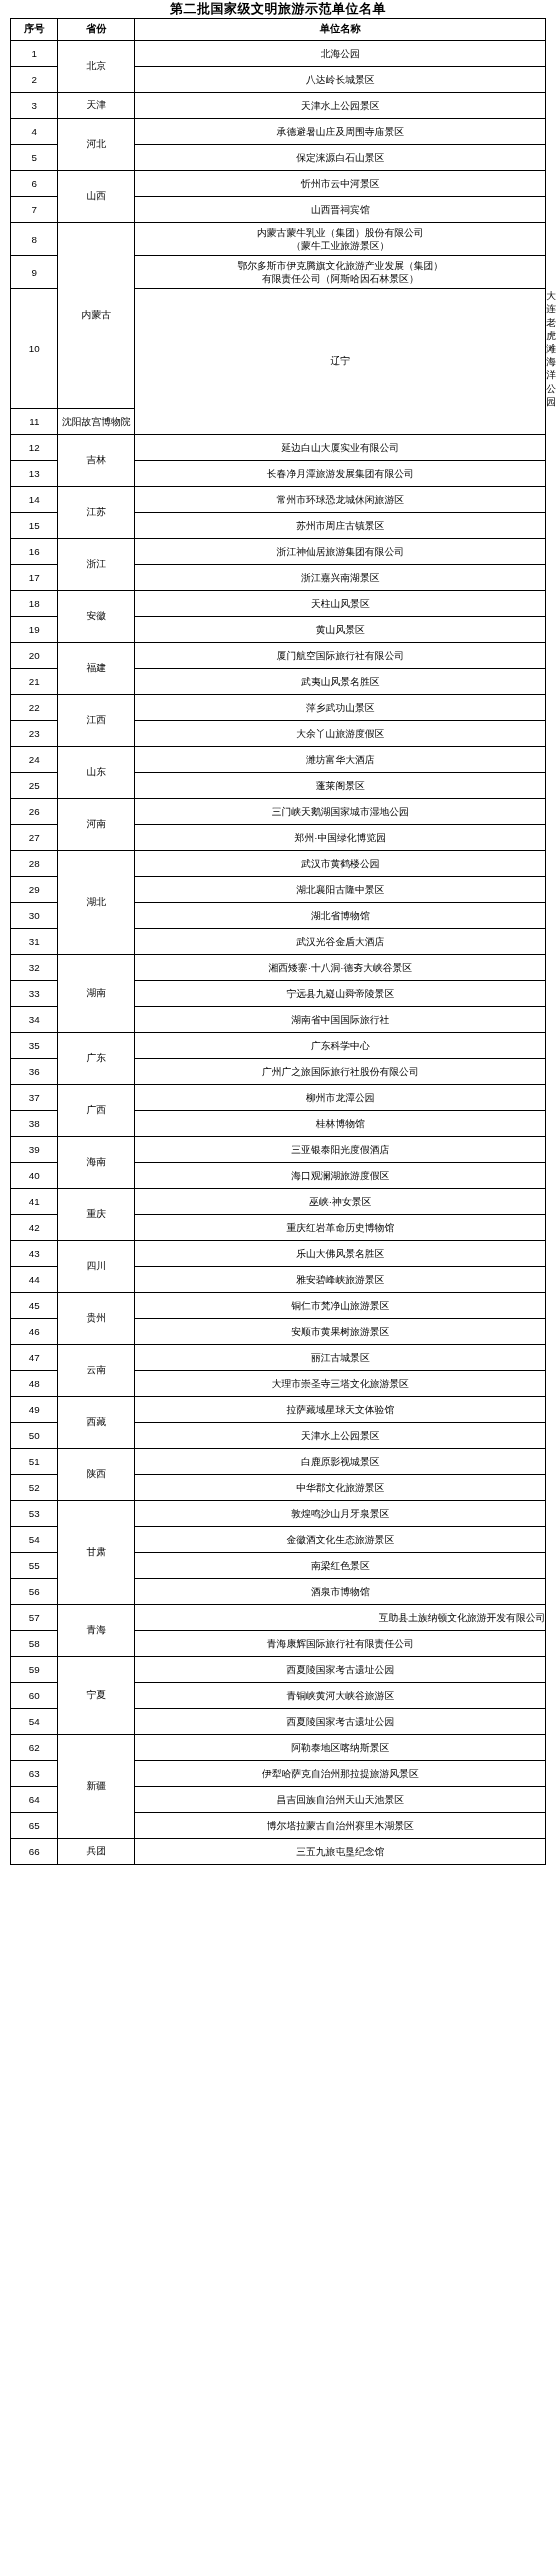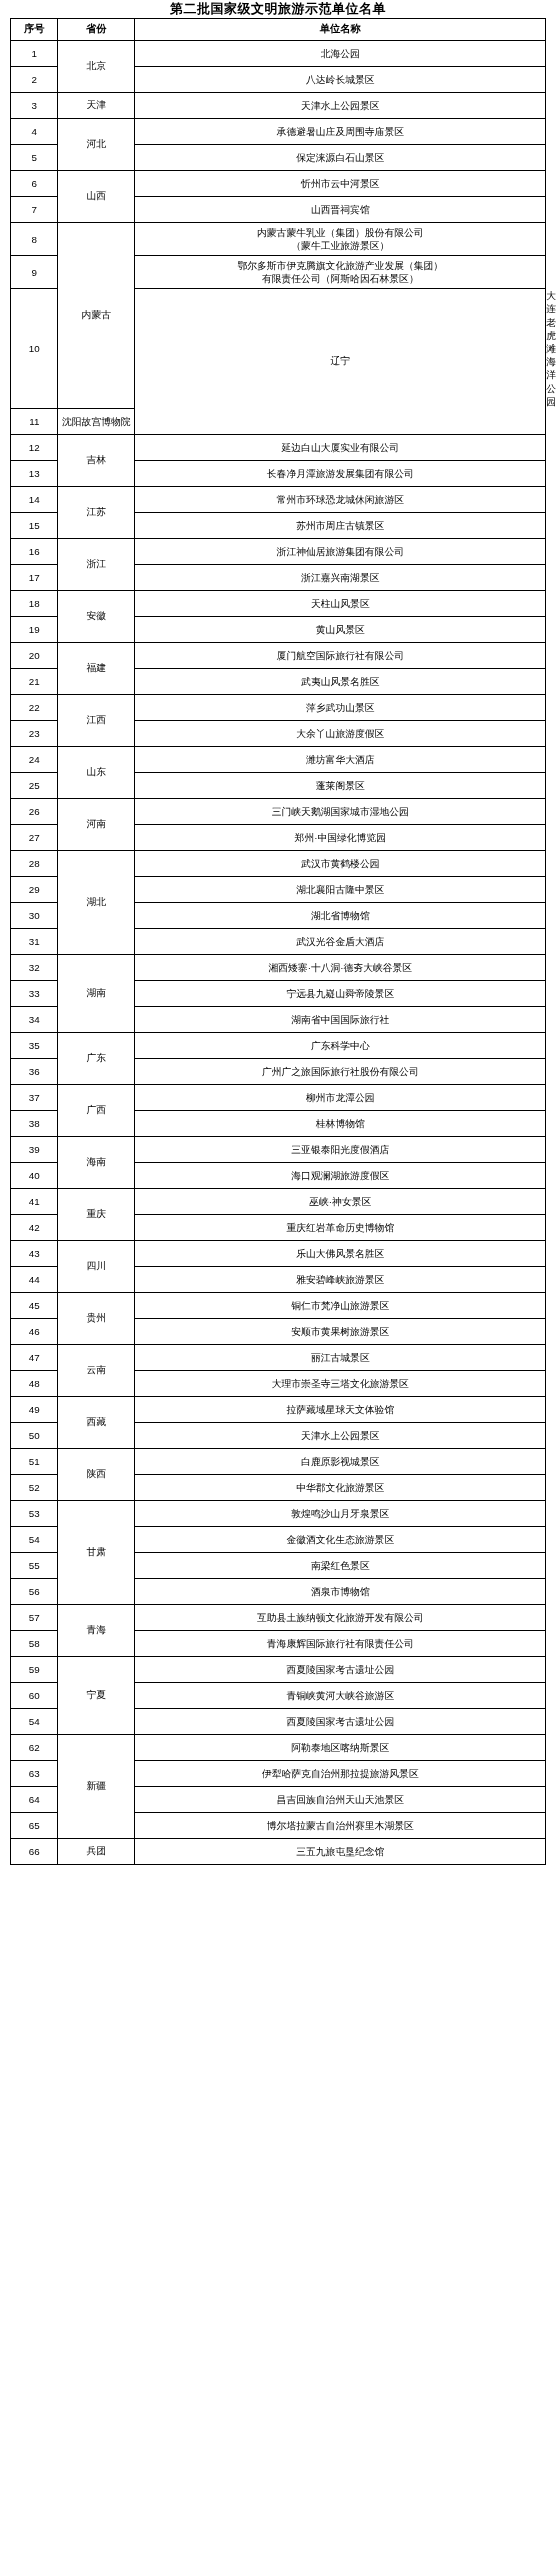--- a/index.html
+++ b/index.html
@@ -332,21 +332,21 @@
           <td class="no">55</td>
           <td class="name" style="white-space: pre-line;">南梁红色景区</td>
         </tr>
         <tr class="row">
           <td class="no">56</td>
           <td class="name" style="white-space: pre-line;">酒泉市博物馆</td>
         </tr>
         <tr class="row">
           <td class="no">57</td>
           <td class="prov" rowspan="2">青海</td>
-          <td class="name" style="white-space: pre-line;">互助县土族纳顿文化旅游开发有限公司</td>
+          <td class="name" style="white-space: pre-line; text-align: right;">互助县土族纳顿文化旅游开发有限公司</td>
         </tr>
         <tr class="row">
           <td class="no">58</td>
           <td class="name" style="white-space: pre-line;">青海康辉国际旅行社有限责任公司</td>
         </tr>
         <tr class="row">
           <td class="no">59</td>
           <td class="prov" rowspan="3">宁夏</td>
           <td class="name" style="white-space: pre-line;">西夏陵国家考古遗址公园</td>
         </tr>

